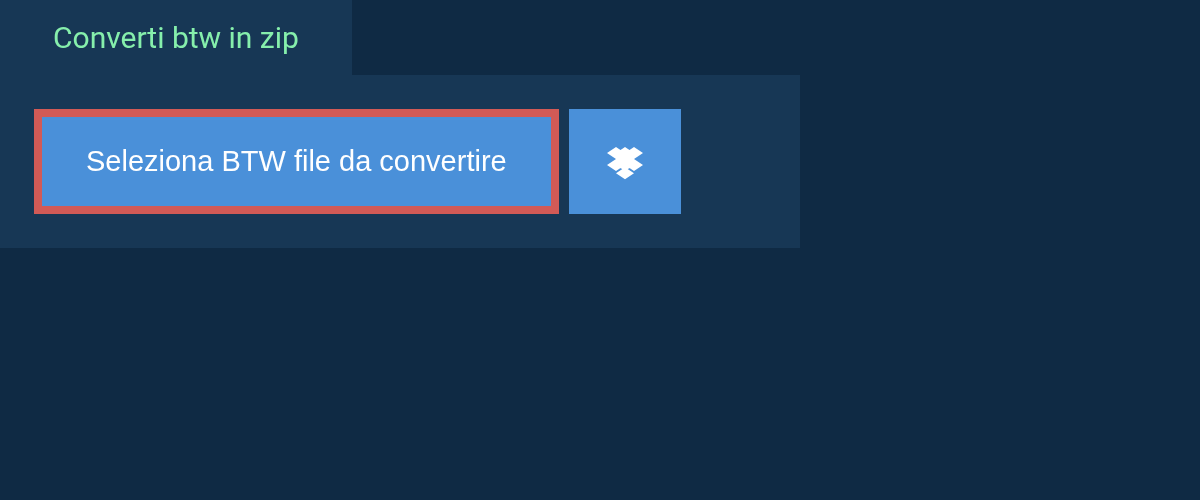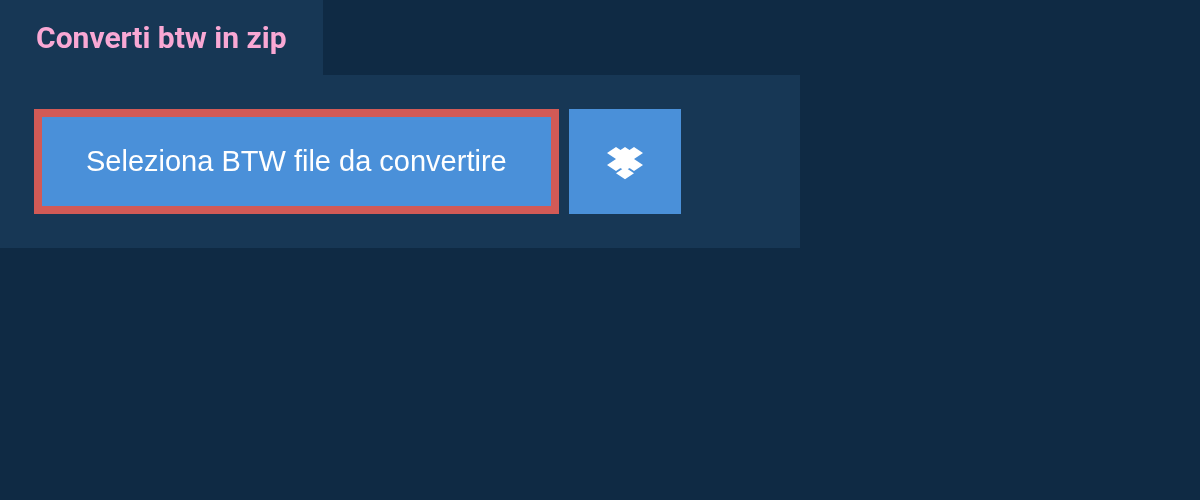--- a/index.html
+++ b/index.html
@@ -13,24 +13,24 @@
       background: #0f2a44;
       font-family: -apple-system, BlinkMacSystemFont, "Segoe UI", Roboto, Helvetica, Arial, sans-serif;
       overflow: hidden;
     }
     .tab-area {
       display: flex;
       align-items: flex-end;
     }
     .tab-active {
       background: #173755;
-      padding: 20px 36px;
-      color: #f9a8d4;
+      padding: 20px 53px;
+      color: #86efac;
       font-size: 30px;
-      font-weight: 700;
+      font-weight: 400;
       display: inline-block;
     }
     .content-area {
       background: #173755;
       padding: 34px 34px;
       width: 800px;
     }
     .button-row {
       display: flex;
       gap: 0;

